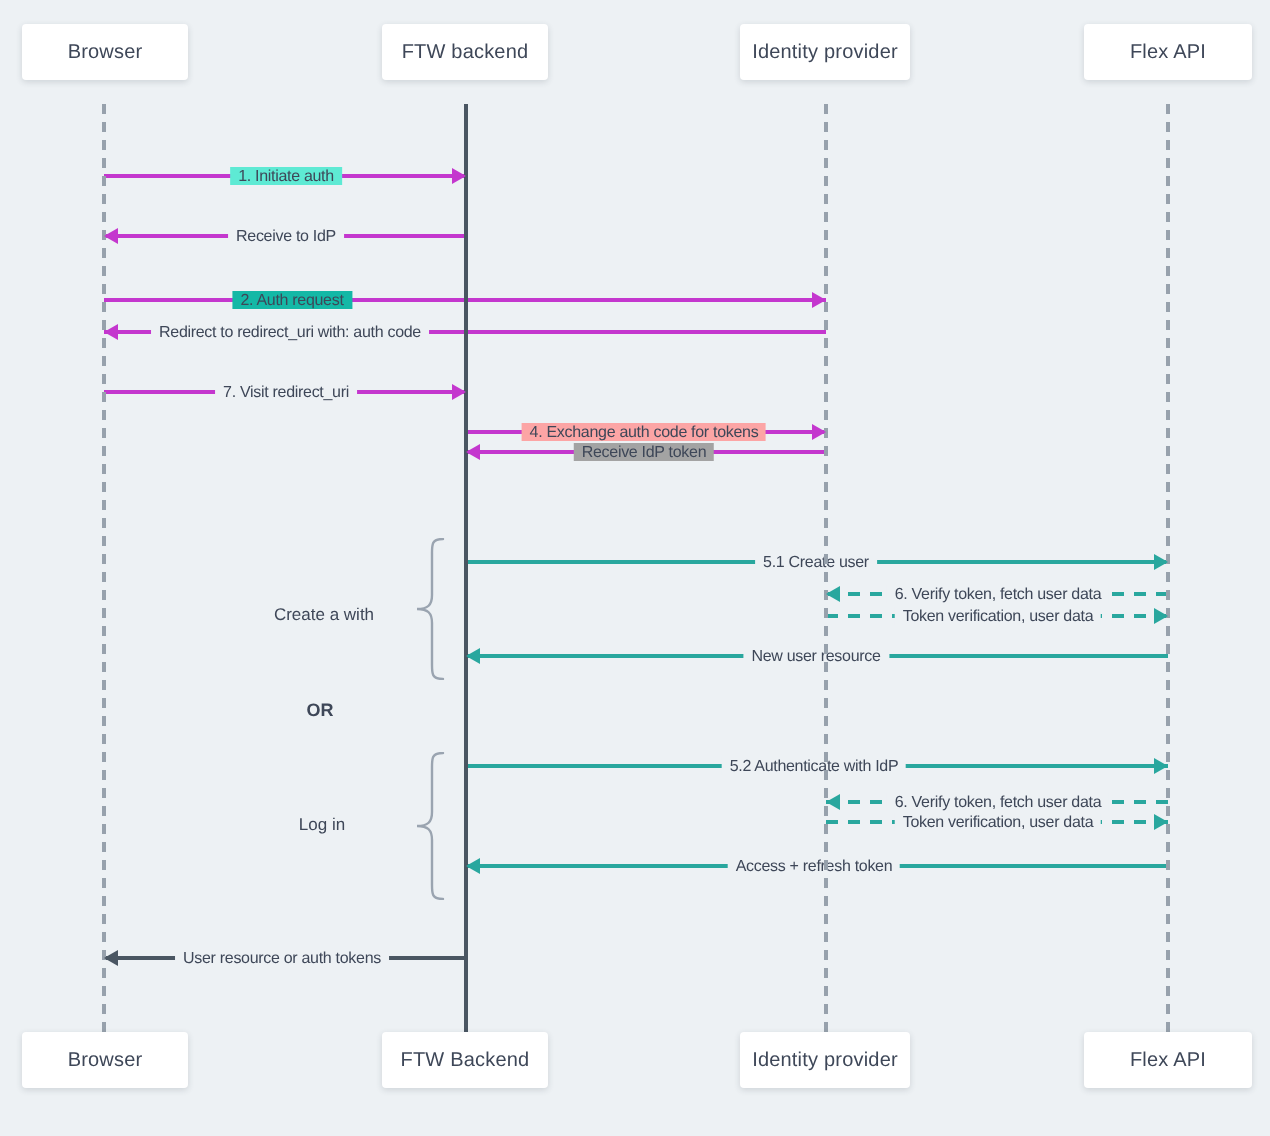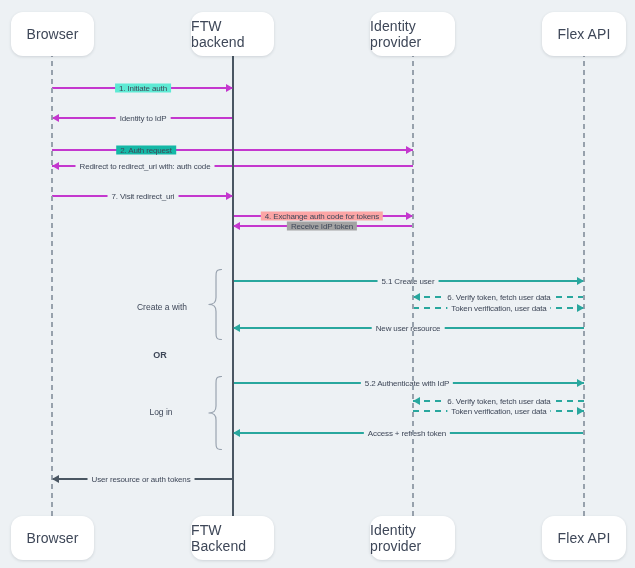--- a/index.html
+++ b/index.html
@@ -1,22 +1,22 @@
 <!DOCTYPE html>
 <html><head>
 <meta charset="utf-8">
 <style>
   html,body{margin:0;padding:0;}
   body{font-family:"Liberation Sans", sans-serif;}
   #stage{position:relative;width:635px;height:568px;overflow:hidden;}
   .actor-box{
-    position:absolute;height:44px;background:#fff;border-radius:12px;
+    position:absolute;height:28px;background:#fff;border-radius:2px;
     box-shadow:0 1px 3px rgba(45,55,70,.16);
     display:flex;align-items:center;justify-content:center;
-    font-size:14px;letter-spacing:.1px;z-index:6;
+    font-size:10px;letter-spacing:.1px;z-index:6;
   }
   .lifeline{position:absolute;z-index:3;}
   .msg-line{position:absolute;height:2px;z-index:1;}
   .msg-head{position:absolute;width:0;height:0;z-index:4;}
   .msg-label{
     position:absolute;transform:translate(-50%,-50%);
     font-size:8px;letter-spacing:-.15px;white-space:nowrap;
     padding:0 4px;z-index:2;
   }
   .group-label{
@@ -40,21 +40,21 @@
     <div class="actor-box" style="left: 370px; width: 85px; top: 12px; background: rgb(255, 255, 255);">Identity provider</div>
     <div class="actor-box" style="left: 370px; width: 85px; top: 516px; background: rgb(255, 255, 255);">Identity provider</div>
     <div class="lifeline" style="left: 583px; top: 52px; width: 2px; height: 464px; background: repeating-linear-gradient(rgb(151, 161, 172) 0px, rgb(151, 161, 172) 5px, transparent 5px, transparent 9px);"></div>
     <div class="actor-box" style="left: 542px; width: 84px; top: 12px; background: rgb(255, 255, 255);">Flex API</div>
     <div class="actor-box" style="left: 542px; width: 84px; top: 516px; background: rgb(255, 255, 255);">Flex API</div>
     <div class="msg-line" style="left: 52px; width: 181px; top: 87px; background: rgb(196, 55, 206);"></div>
     <div class="msg-head" style="top: 84px; border-top: 4px solid transparent; border-bottom: 4px solid transparent; left: 226px; border-left: 7px solid rgb(196, 55, 206);"></div>
     <div class="msg-label" style="left: 143px; top: 88px; background: #5eead4;">1. Initiate auth</div>
     <div class="msg-line" style="left: 52px; width: 181px; top: 117px; background: rgb(196, 55, 206);"></div>
     <div class="msg-head" style="top: 114px; border-top: 4px solid transparent; border-bottom: 4px solid transparent; left: 52px; border-right: 7px solid rgb(196, 55, 206);"></div>
-    <div class="msg-label" style="left: 143px; top: 118px; background: rgb(237, 241, 244);">Identity to IdP</div>
+    <div class="msg-label" style="left: 143px; top: 118px; background: rgb(237, 241, 244);">Receive to IdP</div>
     <div class="msg-line" style="left: 52px; width: 361px; top: 149px; background: rgb(196, 55, 206);"></div>
     <div class="msg-head" style="top: 146px; border-top: 4px solid transparent; border-bottom: 4px solid transparent; left: 406px; border-left: 7px solid rgb(196, 55, 206);"></div>
     <div class="msg-label" style="left: 146px; top: 150px; background: #14b8a6;">2. Auth request</div>
     <div class="msg-line" style="left: 52px; width: 361px; top: 165px; background: rgb(196, 55, 206);"></div>
     <div class="msg-head" style="top: 162px; border-top: 4px solid transparent; border-bottom: 4px solid transparent; left: 52px; border-right: 7px solid rgb(196, 55, 206);"></div>
     <div class="msg-label" style="left: 145px; top: 166px; background: rgb(237, 241, 244);">Redirect to redirect_uri with: auth code</div>
     <div class="msg-line" style="left: 52px; width: 181px; top: 195px; background: rgb(196, 55, 206);"></div>
     <div class="msg-head" style="top: 192px; border-top: 4px solid transparent; border-bottom: 4px solid transparent; left: 226px; border-left: 7px solid rgb(196, 55, 206);"></div>
     <div class="msg-label" style="left: 143px; top: 196px; background: rgb(237, 241, 244);">7. Visit redirect_uri</div>
     <div class="msg-line" style="left: 233px; width: 180px; top: 215px; background: rgb(196, 55, 206);"></div>

